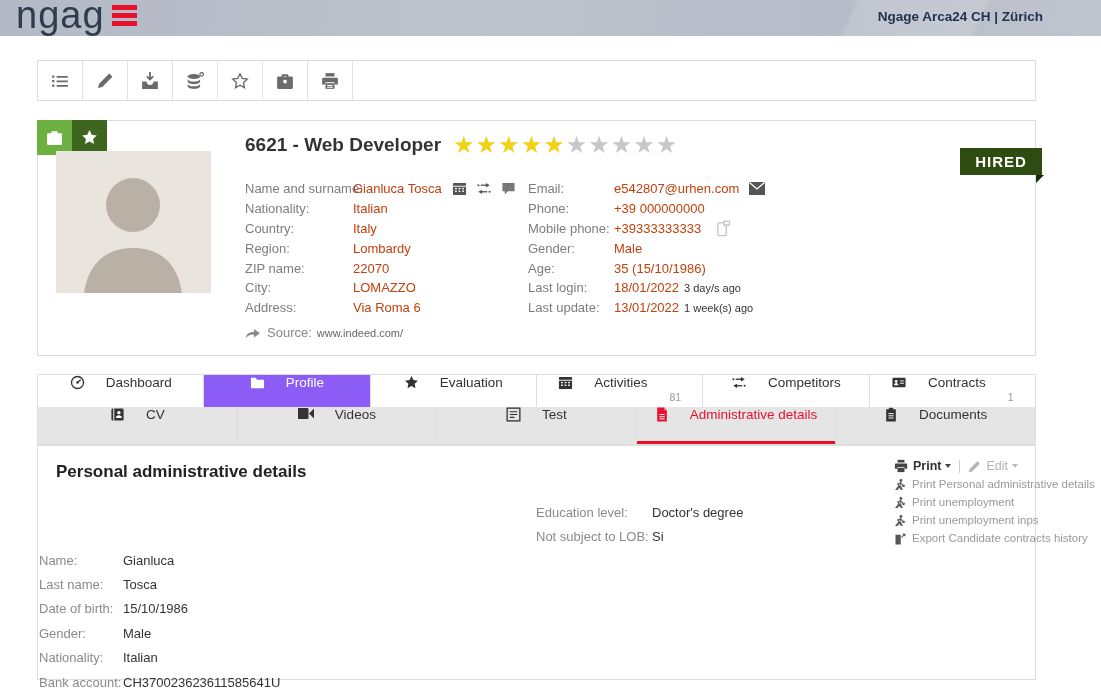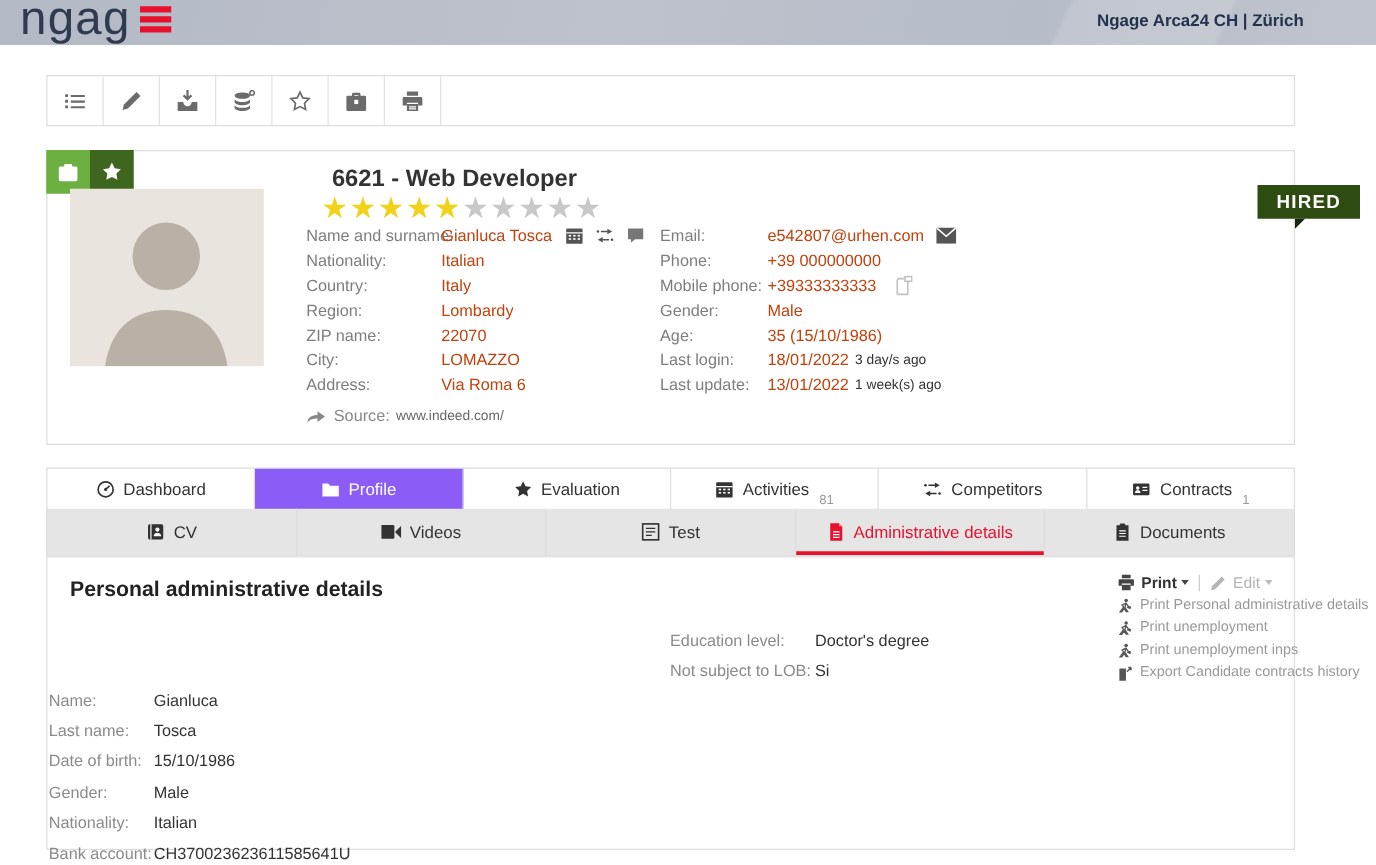--- a/index.html
+++ b/index.html
@@ -23,46 +23,46 @@
     border:1px solid #ddd;display:flex;align-items:stretch;}
   .tbtn{width:44px;display:flex;align-items:center;justify-content:center;
     border-right:1px solid #e2e2e2;color:#6b6b6b;cursor:pointer;}
 
   
   .card1{position:absolute;left:37px;top:120px;width:997px;height:234px;background:#fff;border:1px solid #ddd;}
   .qbtn{position:absolute;top:-1px;width:35px;height:35px;display:flex;align-items:center;justify-content:center;color:#fff;cursor:pointer;}
   .qbtn.g1{left:-1px;background:#6db042;}
   .qbtn.g2{left:34px;background:#3f661f;font-size:18px;}
   .photo{position:absolute;left:18px;top:30px;width:155px;height:142px;background:#e9e5e0;overflow:hidden;}
-  .title-row{position:absolute;left:207px;top:12px;display:flex;align-items:center;flex-direction:column;}
+  .title-row{position:absolute;left:207px;top:12px;display:flex;align-items:center;}
   .cand-title{font-size:19px;font-weight:bold;color:#333;}
   .stars{font-size:24px;letter-spacing:1px;margin-left:12px;line-height:1;cursor:pointer;}
   .stars .on{color:#f2d219;}
   .stars .off{color:#c8c8c8;}
   .dcol{position:absolute;top:58px;font-size:13px;}
   .dcol.c1{left:207px;width:280px;}
   .dcol.c2{left:490px;width:300px;}
   .drow{display:flex;align-items:center;height:19.8px;white-space:nowrap;}
   .dlabel{color:#7d7d7d;}
   .c1 .dlabel{width:108px;}
   .c2 .dlabel{width:86px;}
   .dval{color:#c2410c;}
   .inline-ics{display:flex;align-items:center;gap:9px;margin-left:10px;color:#555;}
   .note{font-size:11px;color:#333;margin-left:5px;}
   .source-row{position:absolute;left:207px;top:204px;display:flex;align-items:center;font-size:13px;color:#888;}
   .source-row .src-val{font-size:11px;color:#666;margin-left:5px;}
-  .hired{position:absolute;left:1006px;top:148px;width:82px;height:27px;background:#2e4c12;color:#fff;
+  .hired{position:absolute;left:960px;top:148px;width:82px;height:27px;background:#2e4c12;color:#fff;
     font-size:15px;font-weight:bold;letter-spacing:1px;display:flex;align-items:center;justify-content:center;z-index:6;}
   .hired-fold{position:absolute;left:1036px;top:175px;width:0;height:0;
     border-top:8px solid #16290a;border-right:8px solid transparent;z-index:6;}
 
   
   .tabs1{position:absolute;left:37px;top:374px;width:997px;height:33px;display:flex;background:#fff;border:1px solid #ddd;}
   .tabs2{position:absolute;left:37px;top:407px;width:997px;height:37px;display:flex;background:#e5e5e5;border:1px solid #ddd;border-top:none;}
-  .tab{flex:1;display:flex;align-items:center;justify-content:center;gap:7px;font-size:13.5px;
+  .tab{flex:1;display:flex;justify-content:center;gap:21px;font-size:13.5px;
     color:#333;border-right:1px solid #ddd;cursor:pointer;position:relative;white-space:nowrap;}
   .tab:last-child{border-right:none;}
   .tab .tbadge{font-size:10.5px;color:#999;margin-left:1px;margin-top:16px;}
   .tab.active1{background:#8b5cf6;color:#fff;}
   .tab.active2{color:#e8112d;}
   .tab.active2::after{content:'';position:absolute;left:0;right:0;bottom:0;height:3px;background:#e8112d;}
 
   
   .card2{position:absolute;left:37px;top:445px;width:997px;height:233px;background:#fff;border:1px solid #ddd;}
   .admin-heading{position:absolute;left:18px;top:16px;font-size:17px;font-weight:bold;color:#222;}

